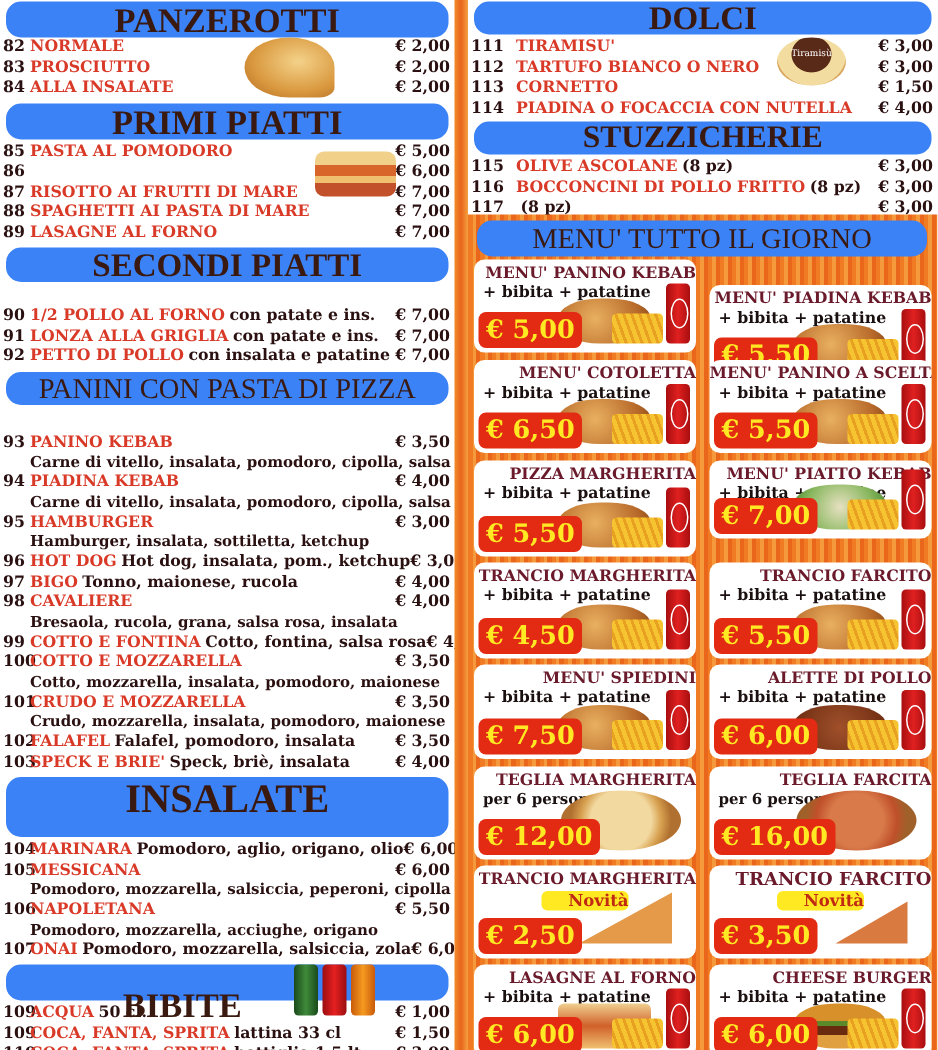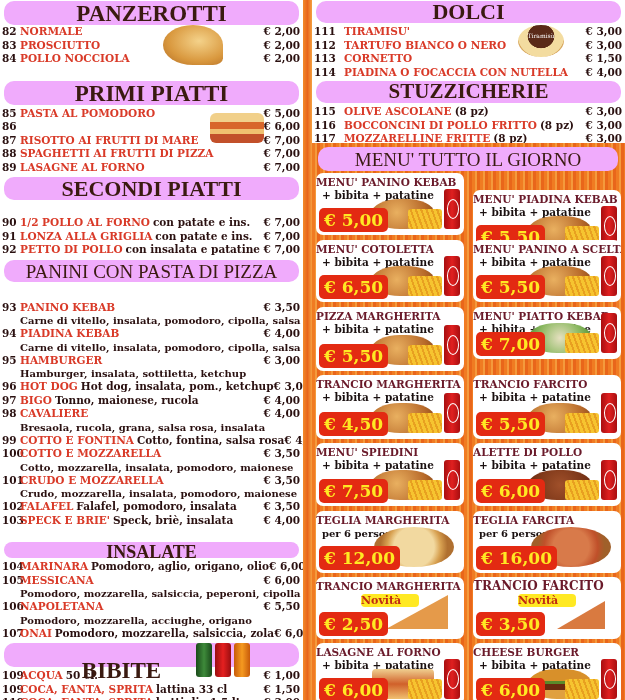--- a/index.html
+++ b/index.html
@@ -1,37 +1,37 @@
 <!DOCTYPE html>
 <html><head>
 <meta charset="utf-8">
 <style>
 *{box-sizing:border-box;margin:0;padding:0}
 html,body{width:625px;height:700px;overflow:hidden;background:#fff}
 body{font-family:"DejaVu Serif","Liberation Serif",serif;position:relative}
 #left{position:absolute;left:0;top:0;width:303px;height:700px;background:#fff}
 #divider{position:absolute;left:303px;top:0;width:9px;height:700px;background:linear-gradient(90deg,#f28a2a,#e8661c,#f5a040)}
 #right{position:absolute;left:312px;top:0;width:313px;height:700px;background:#fff}
-.banner{background:#f0abfc;border-radius:10px;margin:0 4px;text-align:center;color:#3a1a10;font-weight:bold;font-family:"Liberation Serif",serif;line-height:1}
+.banner{background:#3b82f6;border-radius:10px;margin:0 4px;text-align:center;color:#3a1a10;font-weight:bold;font-family:"Liberation Serif",serif;line-height:1}
 .row{display:flex;align-items:center;font-size:10.5px;line-height:13.5px;font-weight:bold;white-space:nowrap;padding:0 3px 0 2px}
 .row .num{color:#2a1010;width:18px;flex:none}
 .row .name{color:#d93a28}
 .row .desc{color:#2a1010;margin-left:3px}
 .row .sp{flex:1}
 .row .price{color:#2a1010;flex:none}
 .sub{font-size:10px;line-height:13px;color:#2a1010;font-weight:bold;padding-left:20px;white-space:nowrap}
 .pic{position:absolute;border-radius:40%}
 
 .rrow .num{width:30px}
 #menu-area{position:absolute;left:0;top:143px;width:313px;height:557px;background:repeating-linear-gradient(90deg,#f07b22 0 3px,#f49a3c 3px 5px,#e9661a 5px 8px)}
 .card{position:absolute;width:148px;background:#fff;border-radius:7px;overflow:hidden}
-.card .title{font-size:10.5px;font-weight:bold;color:#6a1a2a;text-align:left;white-space:nowrap;line-height:13px;padding-top:3px}
+.card .title{font-size:10.5px;font-weight:bold;color:#6a1a2a;text-align:right;white-space:nowrap;line-height:13px;padding-top:3px}
 .card .extra{font-size:10.5px;font-weight:bold;color:#1a1010;padding-left:6px;line-height:13px;white-space:nowrap}
 .card .price{position:absolute;left:3px;bottom:3px;background:#e32a12;color:#ffe923;font-weight:bold;font-size:17px;border-radius:5px;padding:2px 5px;white-space:nowrap}
-.card .novita{display:block;margin:1px auto 0;width:58px;text-align:left;background:#ffe923;color:#c02a12;font-weight:bold;font-size:11px;border-radius:4px}
+.card .novita{display:block;margin:1px auto 0;width:58px;text-align:right;background:#ffe923;color:#c02a12;font-weight:bold;font-size:11px;border-radius:4px}
 .card .food{position:absolute;right:30px;bottom:6px;width:62px;height:30px;border-radius:45%;background:radial-gradient(circle at 40% 45%,#e9b060,#b86a2a 70%,#8a4a1a)}
 .card .fries{position:absolute;right:22px;bottom:6px;width:34px;height:20px;background:repeating-linear-gradient(70deg,#f6c430 0 3px,#e8a020 3px 5px);border-radius:3px}
 .card .can{position:absolute;right:4px;bottom:6px;width:16px;height:40px;background:linear-gradient(90deg,#a80e10,#e02020,#a80e10);border-radius:3px}
 .card .can::after{content:"";position:absolute;left:3px;top:10px;width:10px;height:18px;border:1px solid #fff;border-radius:50%}
 .card .pizza{position:absolute;right:10px;bottom:6px;width:80px;height:40px;border-radius:50%;background:radial-gradient(circle,#f2d9a0 0 45%,#d7a050 60%,#b07030 75%)}
 .card .slice{position:absolute;right:16px;bottom:10px;width:0;height:0;border-left:62px solid transparent;border-bottom:34px solid #e59a4a}
 </style>
 </head>
 <body>
 
@@ -46,49 +46,49 @@
         <span class="price">€ 2,00</span>
       </div>
     <div class="row">
         <span class="num">83</span>
         <span class="name">PROSCIUTTO</span>
         <span class="sp"></span>
         <span class="price">€ 2,00</span>
       </div>
     <div class="row">
         <span class="num">84</span>
-        <span class="name">POLLO NOCCIOLA</span>
+        <span class="name">ALLA INSALATE</span>
         <span class="sp"></span>
         <span class="price">€ 2,00</span>
       </div>
     <div class="pic" style="left:163px;top:0;width:60px;height:40px;background:radial-gradient(ellipse at 60% 40%,#f4d28a,#d9983e 60%,#b06a24);border-radius:60% 60% 20% 60%"></div>
   </div>
 
-  <div class="banner" style="margin-top:15px;height:24px;font-size:23px;padding-top:1px">PRIMI PIATTI</div>
+  <div class="banner" style="margin-top:3px;height:24px;font-size:23px;padding-top:1px">PRIMI PIATTI</div>
   <div style="position:relative;padding-top:2px">
     <div class="row">
         <span class="num">85</span>
         <span class="name">PASTA AL POMODORO</span>
         <span class="sp"></span>
         <span class="price">€ 5,00</span>
       </div>
     <div class="row">
         <span class="num">86</span>
         <span class="sp"></span>
         <span class="price">€ 6,00</span>
       </div>
     <div class="row">
         <span class="num">87</span>
         <span class="name">RISOTTO AI FRUTTI DI MARE</span>
         <span class="sp"></span>
         <span class="price">€ 7,00</span>
       </div>
     <div class="row">
         <span class="num">88</span>
-        <span class="name">SPAGHETTI AI FRUTTI DI PIZZA</span>
+        <span class="name">SPAGHETTI AI PASTA DI MARE</span>
         <span class="sp"></span>
         <span class="price">€ 7,00</span>
       </div>
     <div class="row">
         <span class="num">89</span>
         <span class="name">LASAGNE AL FORNO</span>
         <span class="sp"></span>
         <span class="price">€ 7,00</span>
       </div>
     <div class="pic" style="left:210px;top:8px;width:54px;height:30px;border-radius:6px;background:linear-gradient(180deg,#f1d08a 0 30%,#d8662a 30% 55%,#f0c070 55% 70%,#c2502a 70%)"></div>
@@ -193,21 +193,21 @@
       </div>
     <div class="row">
         <span class="num">103</span>
         <span class="name">SPECK E BRIE'</span>
         <span class="desc">Speck, briè, insalata</span>
         <span class="sp"></span>
         <span class="price">€ 4,00</span>
       </div>
   </div>
 
-  <div class="banner" style="margin-top:15px;height:16px;font-size:18px;padding-top:1px">INSALATE</div>
+  <div class="banner" style="margin-top:3px;height:40px;font-size:27px;padding-top:1px">INSALATE</div>
   <div style="padding-top:2px">
     <div class="row">
         <span class="num">104</span>
         <span class="name">MARINARA</span>
         <span class="desc">Pomodoro, aglio, origano, olio</span>
         <span class="sp"></span>
         <span class="price">€ 6,00</span>
       </div>
     <div class="row">
         <span class="num">105</span>
@@ -306,21 +306,20 @@
       </div>
     <div class="row rrow">
         <span class="num">116</span>
         <span class="name">BOCCONCINI DI POLLO FRITTO</span>
         <span class="desc">(8 pz)</span>
         <span class="sp"></span>
         <span class="price">€ 3,00</span>
       </div>
     <div class="row rrow">
         <span class="num">117</span>
-        <span class="name">MOZZARELLINE FRITTE</span>
         <span class="desc">(8 pz)</span>
         <span class="sp"></span>
         <span class="price">€ 3,00</span>
       </div>
     <div class="row rrow">
         <span class="num">118</span>
         <span class="name">BASTONCINI DI PESCE</span>
         <span class="desc">(6 pz)</span>
         <span class="sp"></span>
         <span class="price">€ 3,00</span>

